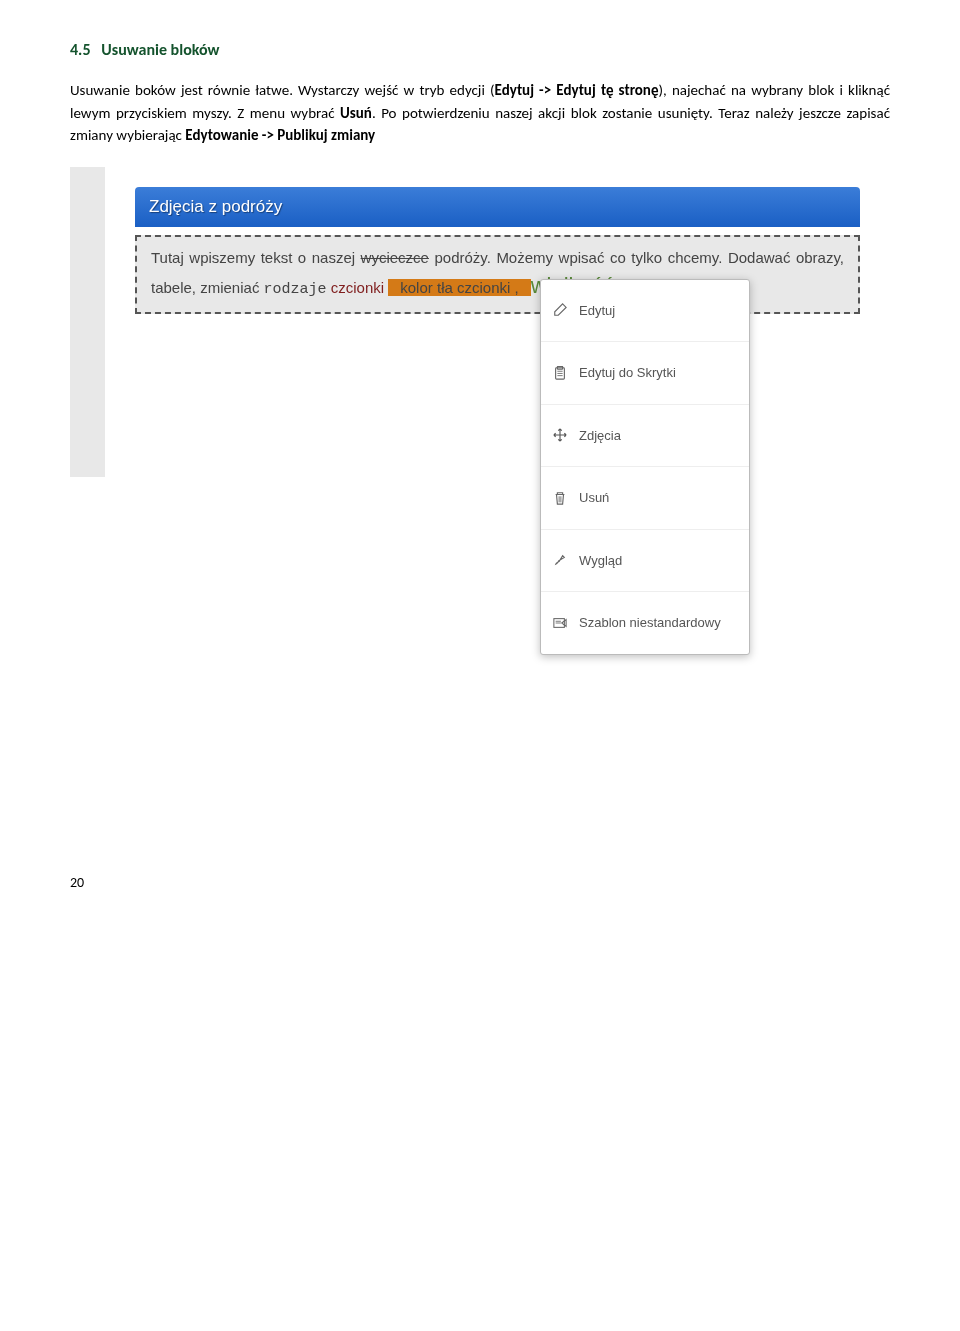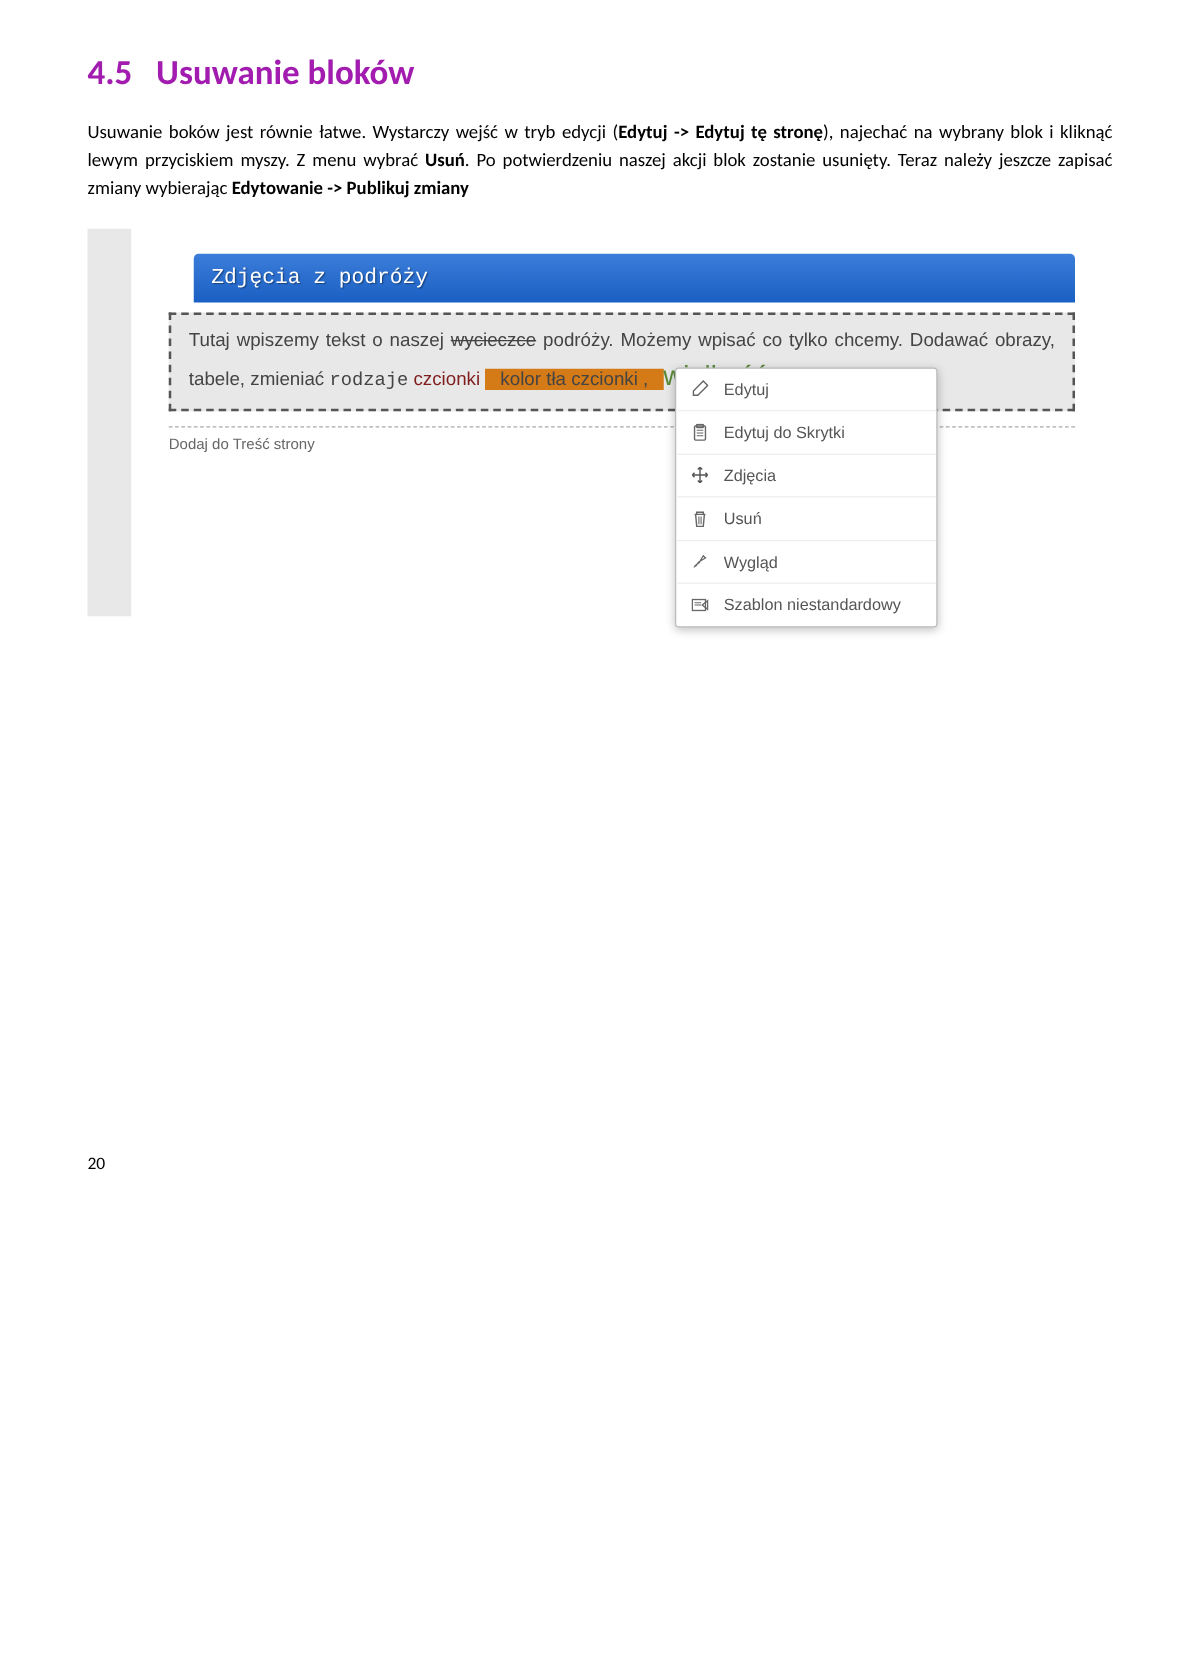--- a/index.html
+++ b/index.html
@@ -8,23 +8,23 @@
       box-sizing: border-box;
     }
     body {
       font-family: Calibri, Arial, sans-serif;
       background: #fff;
       width: 960px;
       padding: 40px 70px;
       color: #000;
     }
     .section-heading {
-      font-size: 28px;
+      font-size: 16px;
       font-weight: bold;
-      color: #a21caf;
+      color: #14532d;
       margin-bottom: 20px;
     }
     .body-text {
       font-size: 15px;
       line-height: 1.5;
       color: #000;
       margin-bottom: 20px;
       text-align: justify;
     }
     .bold {
@@ -47,22 +47,21 @@
       margin-left: 35px;
       padding: 20px 30px 0 30px;
     }
     .title-bar {
       background: linear-gradient(to bottom, #3b7dd8 0%, #1a5fc4 100%);
       border-radius: 4px 4px 0 0;
       padding: 10px 14px;
       color: #fff;
       font-size: 17px;
       text-shadow: 1px 1px 1px rgba(0,0,0,0.4);
-      font-family: Liberation Mono, monospace;
-      margin-left: 20px;
+      font-family: Liberation Sans, sans-serif;
     }
     .content-block {
       border: 2px dashed #555;
       background: #e8e8e8;
       padding: 10px 14px;
       font-family: Arial, sans-serif;
       font-size: 15px;
       color: #444;
       line-height: 1.5;
       text-align: justify;
@@ -105,21 +104,21 @@
       border: 1px solid #bbb;
       border-radius: 3px;
       box-shadow: 0 2px 8px rgba(0,0,0,0.25);
       font-family: Arial, sans-serif;
       font-size: 13px;
       z-index: 10;
     }
     .context-menu-item {
       display: flex;
       align-items: center;
-      padding: 7px 10px;
+      padding: 21px 10px;
       border-bottom: 1px solid #eee;
       color: #555;
       cursor: pointer;
     }
     .context-menu-item:last-child {
       border-bottom: none;
     }
     .menu-icon {
       width: 18px;
       height: 16px;
@@ -217,19 +216,16 @@
                 <rect x="1" y="3" width="12" height="10" fill="none" stroke="#666" stroke-width="1.2"></rect>
                 <path d="M10 8l5-4v8z" fill="none" stroke="#666" stroke-width="1.2"></path>
                 <line x1="3" y1="6" x2="9" y2="6" stroke="#666"></line>
                 <line x1="3" y1="8" x2="9" y2="8" stroke="#666"></line>
               </svg>
           </span>
           <span>Szablon niestandardowy</span>
         </div>
       </div>
     </div>
-    <div class="add-to-content">
-      <span>Dodaj do Treść strony</span>
-    </div>
   </div>
 </div>
 
 <div class="page-number">20</div>
 
 </body></html>

